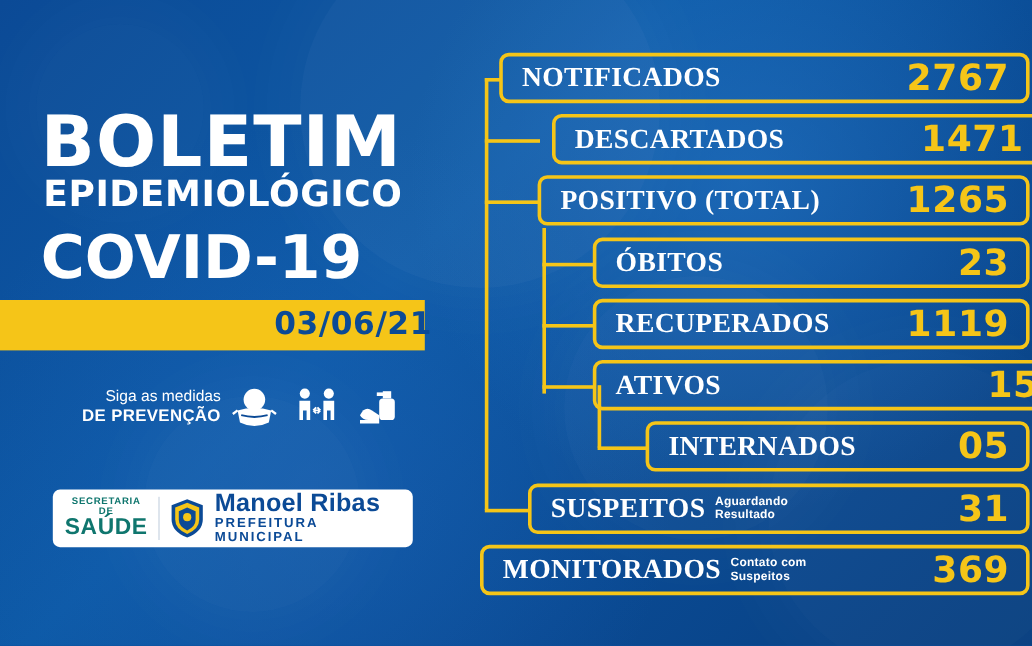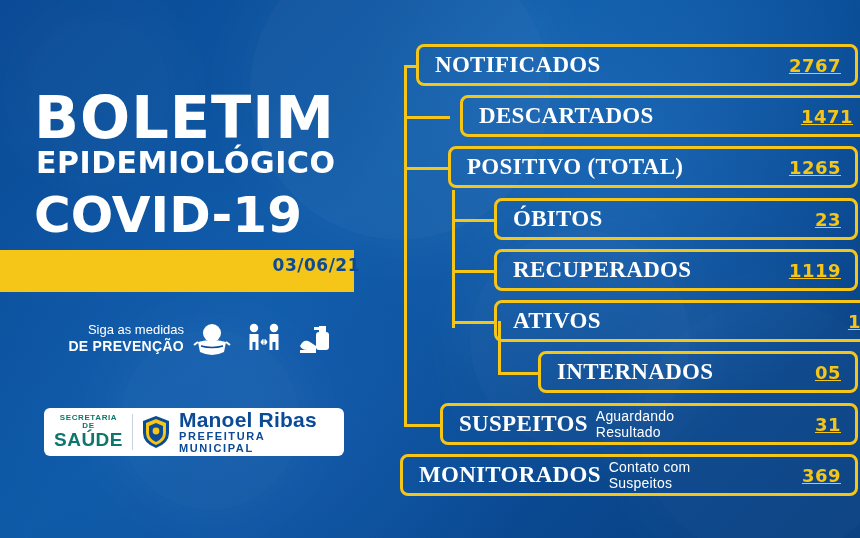--- a/index.html
+++ b/index.html
@@ -82,21 +82,21 @@
     top: 250px;
     width: 354px;
     height: 42px;
     background: #f5c518;
   }
   .date-text {
     position: absolute;
     right: 20px;
     top: 255px;
     color: #0b4a96;
-    font-size: 17px;
+    font-size: 26px;
     font-weight: bold;
     font-family: "DejaVu Sans", sans-serif;
     letter-spacing: 0.5px;
   }
 
   
   .prev-wrap {
     position: absolute;
     left: 52px;
     top: 320px;
@@ -176,35 +176,34 @@
     height: 42px;
   }
   .row .label {
     font-size: 23px;
     font-weight: bold;
     letter-spacing: 0.3px;
     font-family: Liberation Serif, serif;
     white-space: nowrap;
   }
   .row .value {
-    font-size: 18px;
+    font-size: 30px;
     font-weight: bold;
     color: #f5c518;
     font-family: "DejaVu Sans", sans-serif;
     letter-spacing: 0.5px;
-    text-decoration: underline;
   }
   .row .label-group {
     display: flex;
     align-items: center;
     gap: 8px;
   }
   .sub {
-    font-size: 14px;
-    font-weight: normal;
+    font-size: 10px;
+    font-weight: bold;
     line-height: 1.15;
     color: #ffffff;
     letter-spacing: 0.2px;
   }
   
   .conn {
     position: absolute;
     background: #f5c518;
   }
   .vline { width: 3px; }

